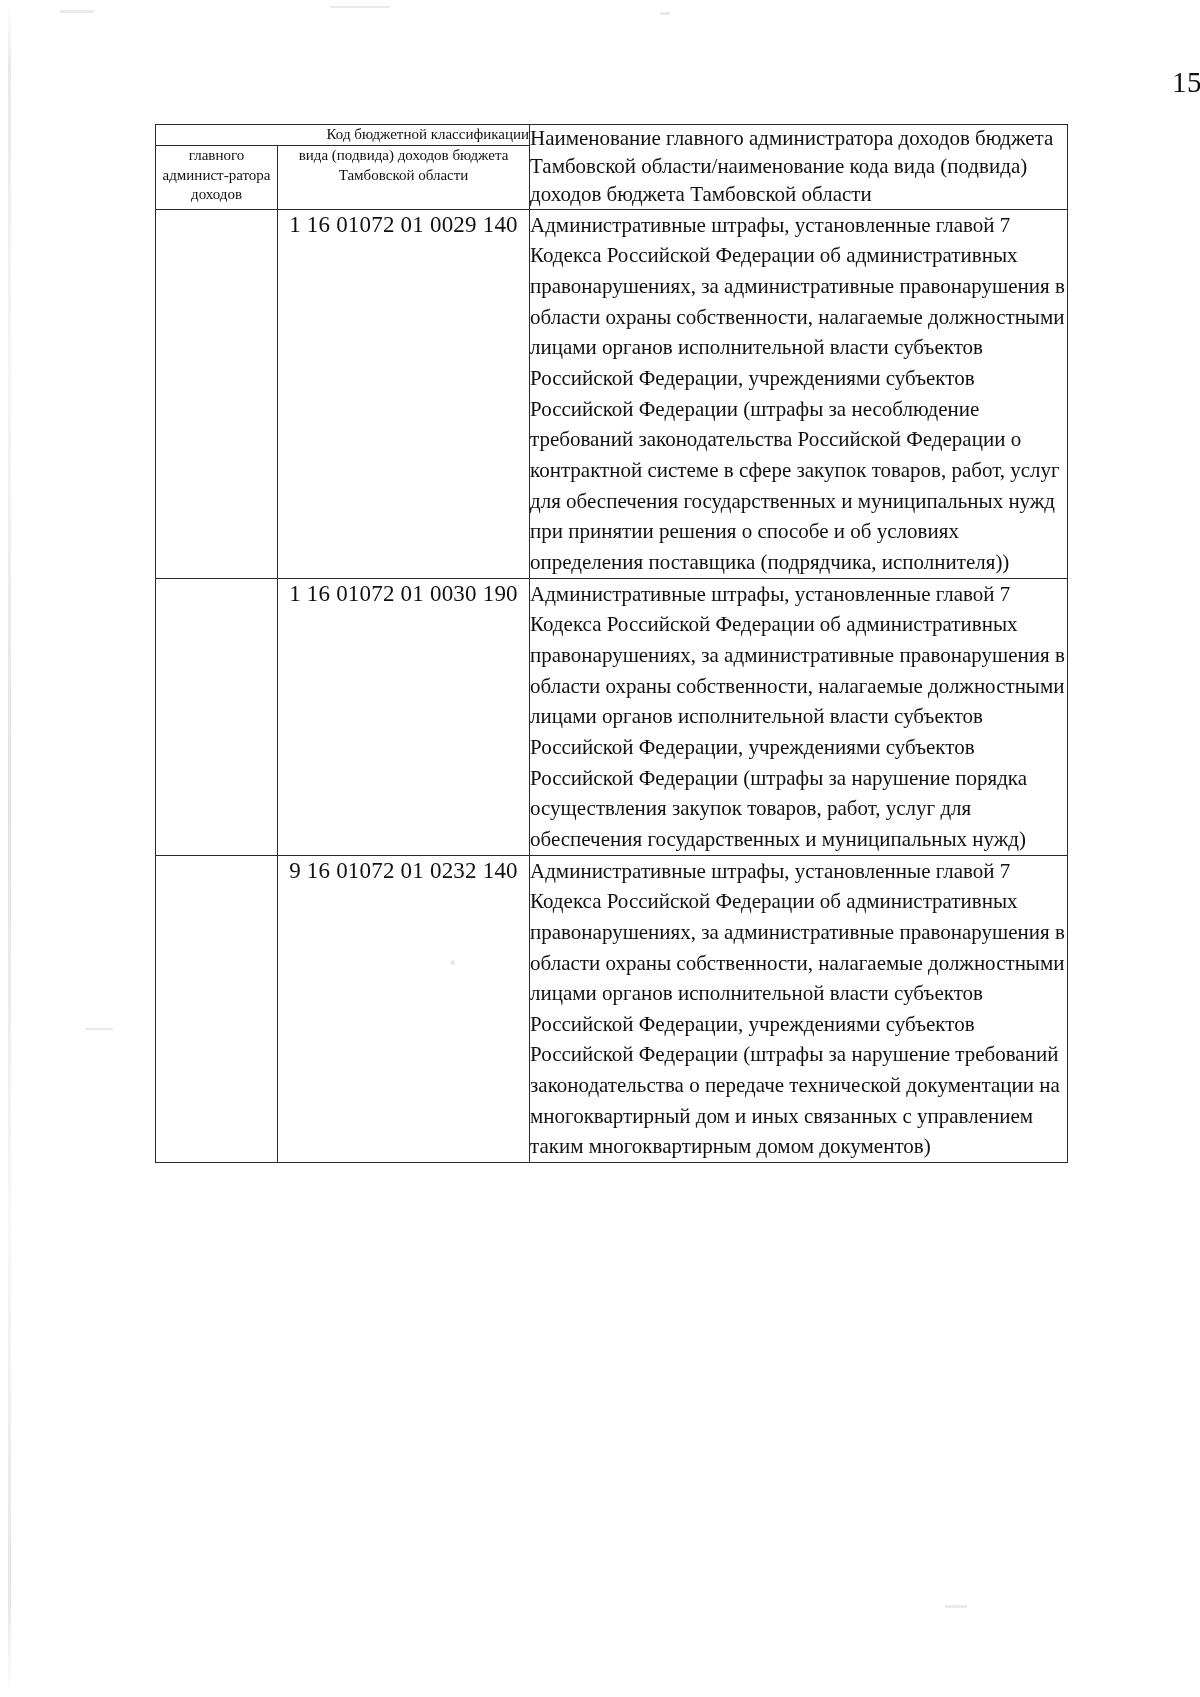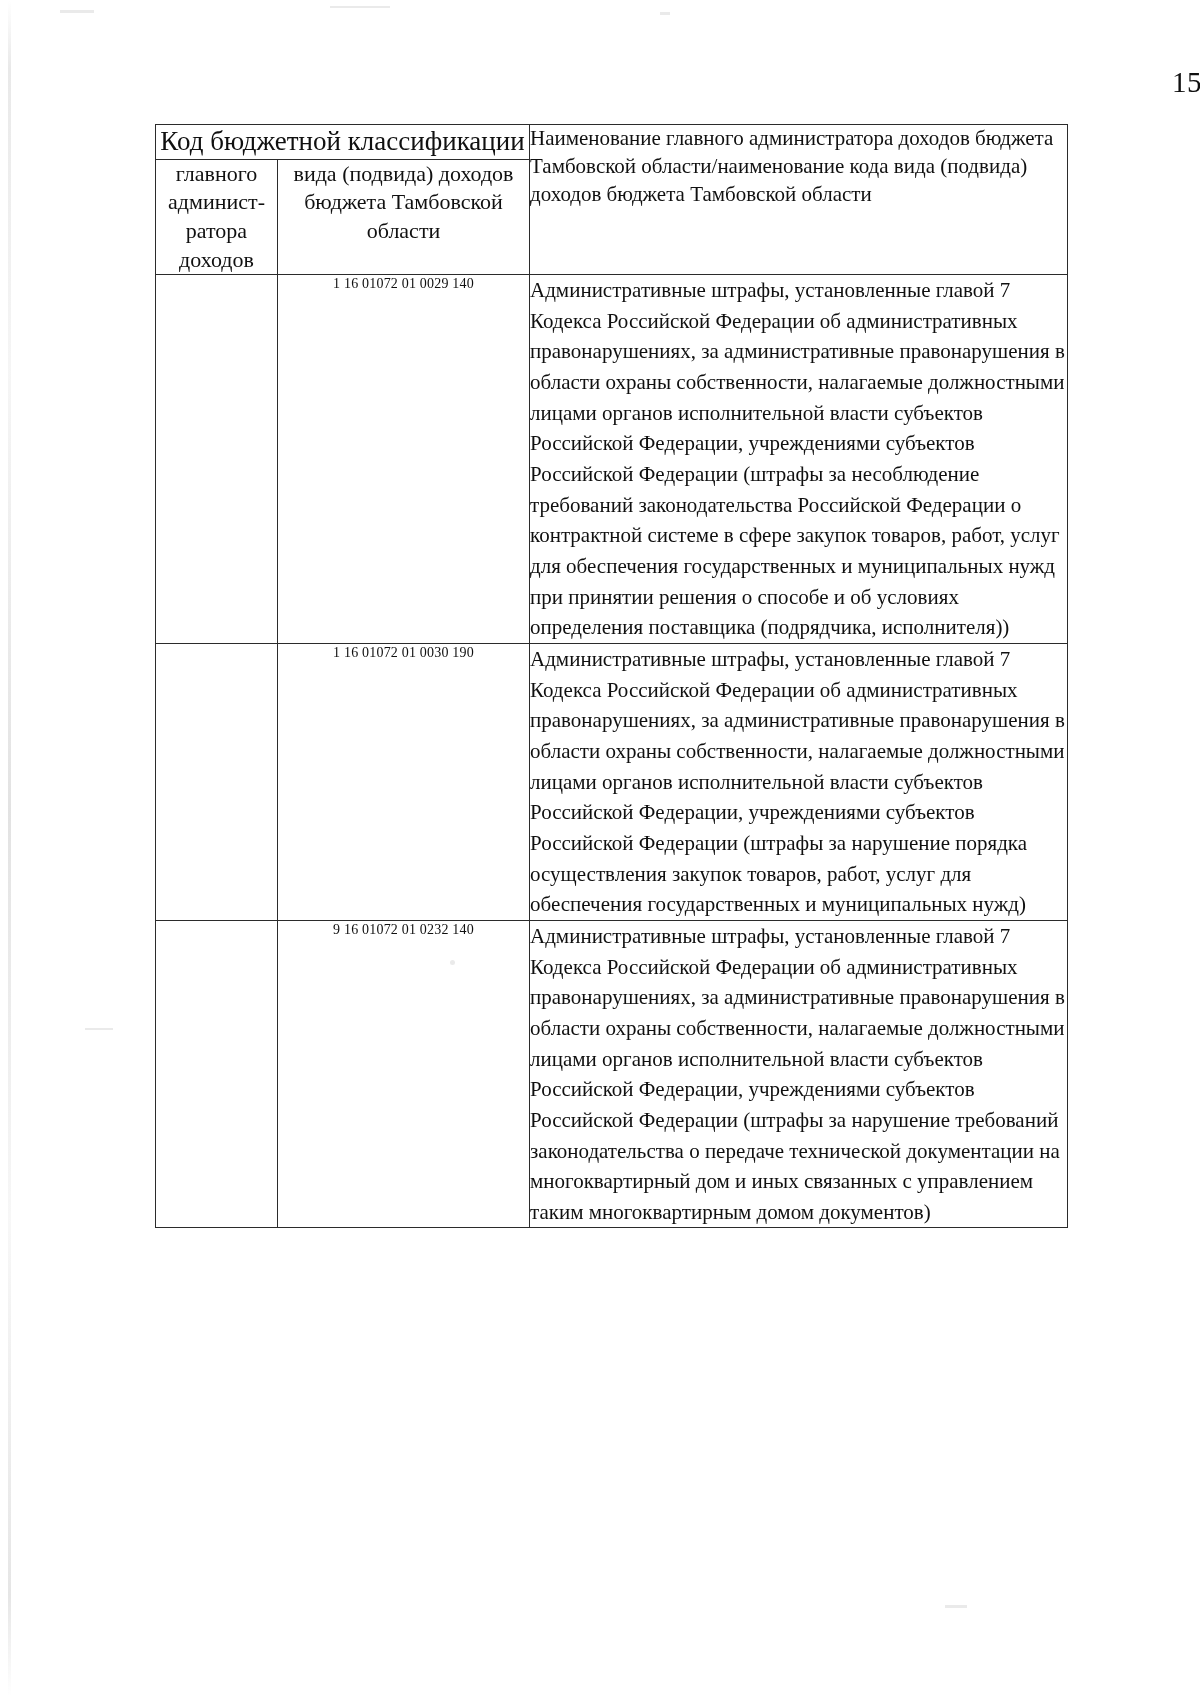--- a/index.html
+++ b/index.html
@@ -67,41 +67,41 @@
     vertical-align: top;
     padding: 0;
     font-weight: normal;
   }
 
   col.c-admin { width: 122px; }
   col.c-kind  { width: 252px; }
   col.c-name  { width: 538px; }
 
   .hdr-span {
-    text-align: center;
-    font-size: 27px;
+    text-align: right;
+    font-size: 15px;
     padding: 22px 6px 20px 6px;
     line-height: 1.25;
   }
   .hdr-sub {
     text-align: center;
-    font-size: 22px;
+    font-size: 15px;
     line-height: 1.3;
     padding: 14px 8px 16px 8px;
   }
   .hdr-name {
     text-align: left;
     font-size: 21px;
     line-height: 1.33;
     padding: 56px 18px 18px 18px;
   }
 
   .code-cell {
     text-align: center;
-    font-size: 14px;
+    font-size: 23px;
     padding: 22px 6px 10px 6px;
     line-height: 1.3;
     letter-spacing: .2px;
   }
   .desc-cell {
     text-align: left;
     font-size: 21px;
     line-height: 1.46;
     padding: 22px 14px 18px 16px;
     margin-top: 47px;

